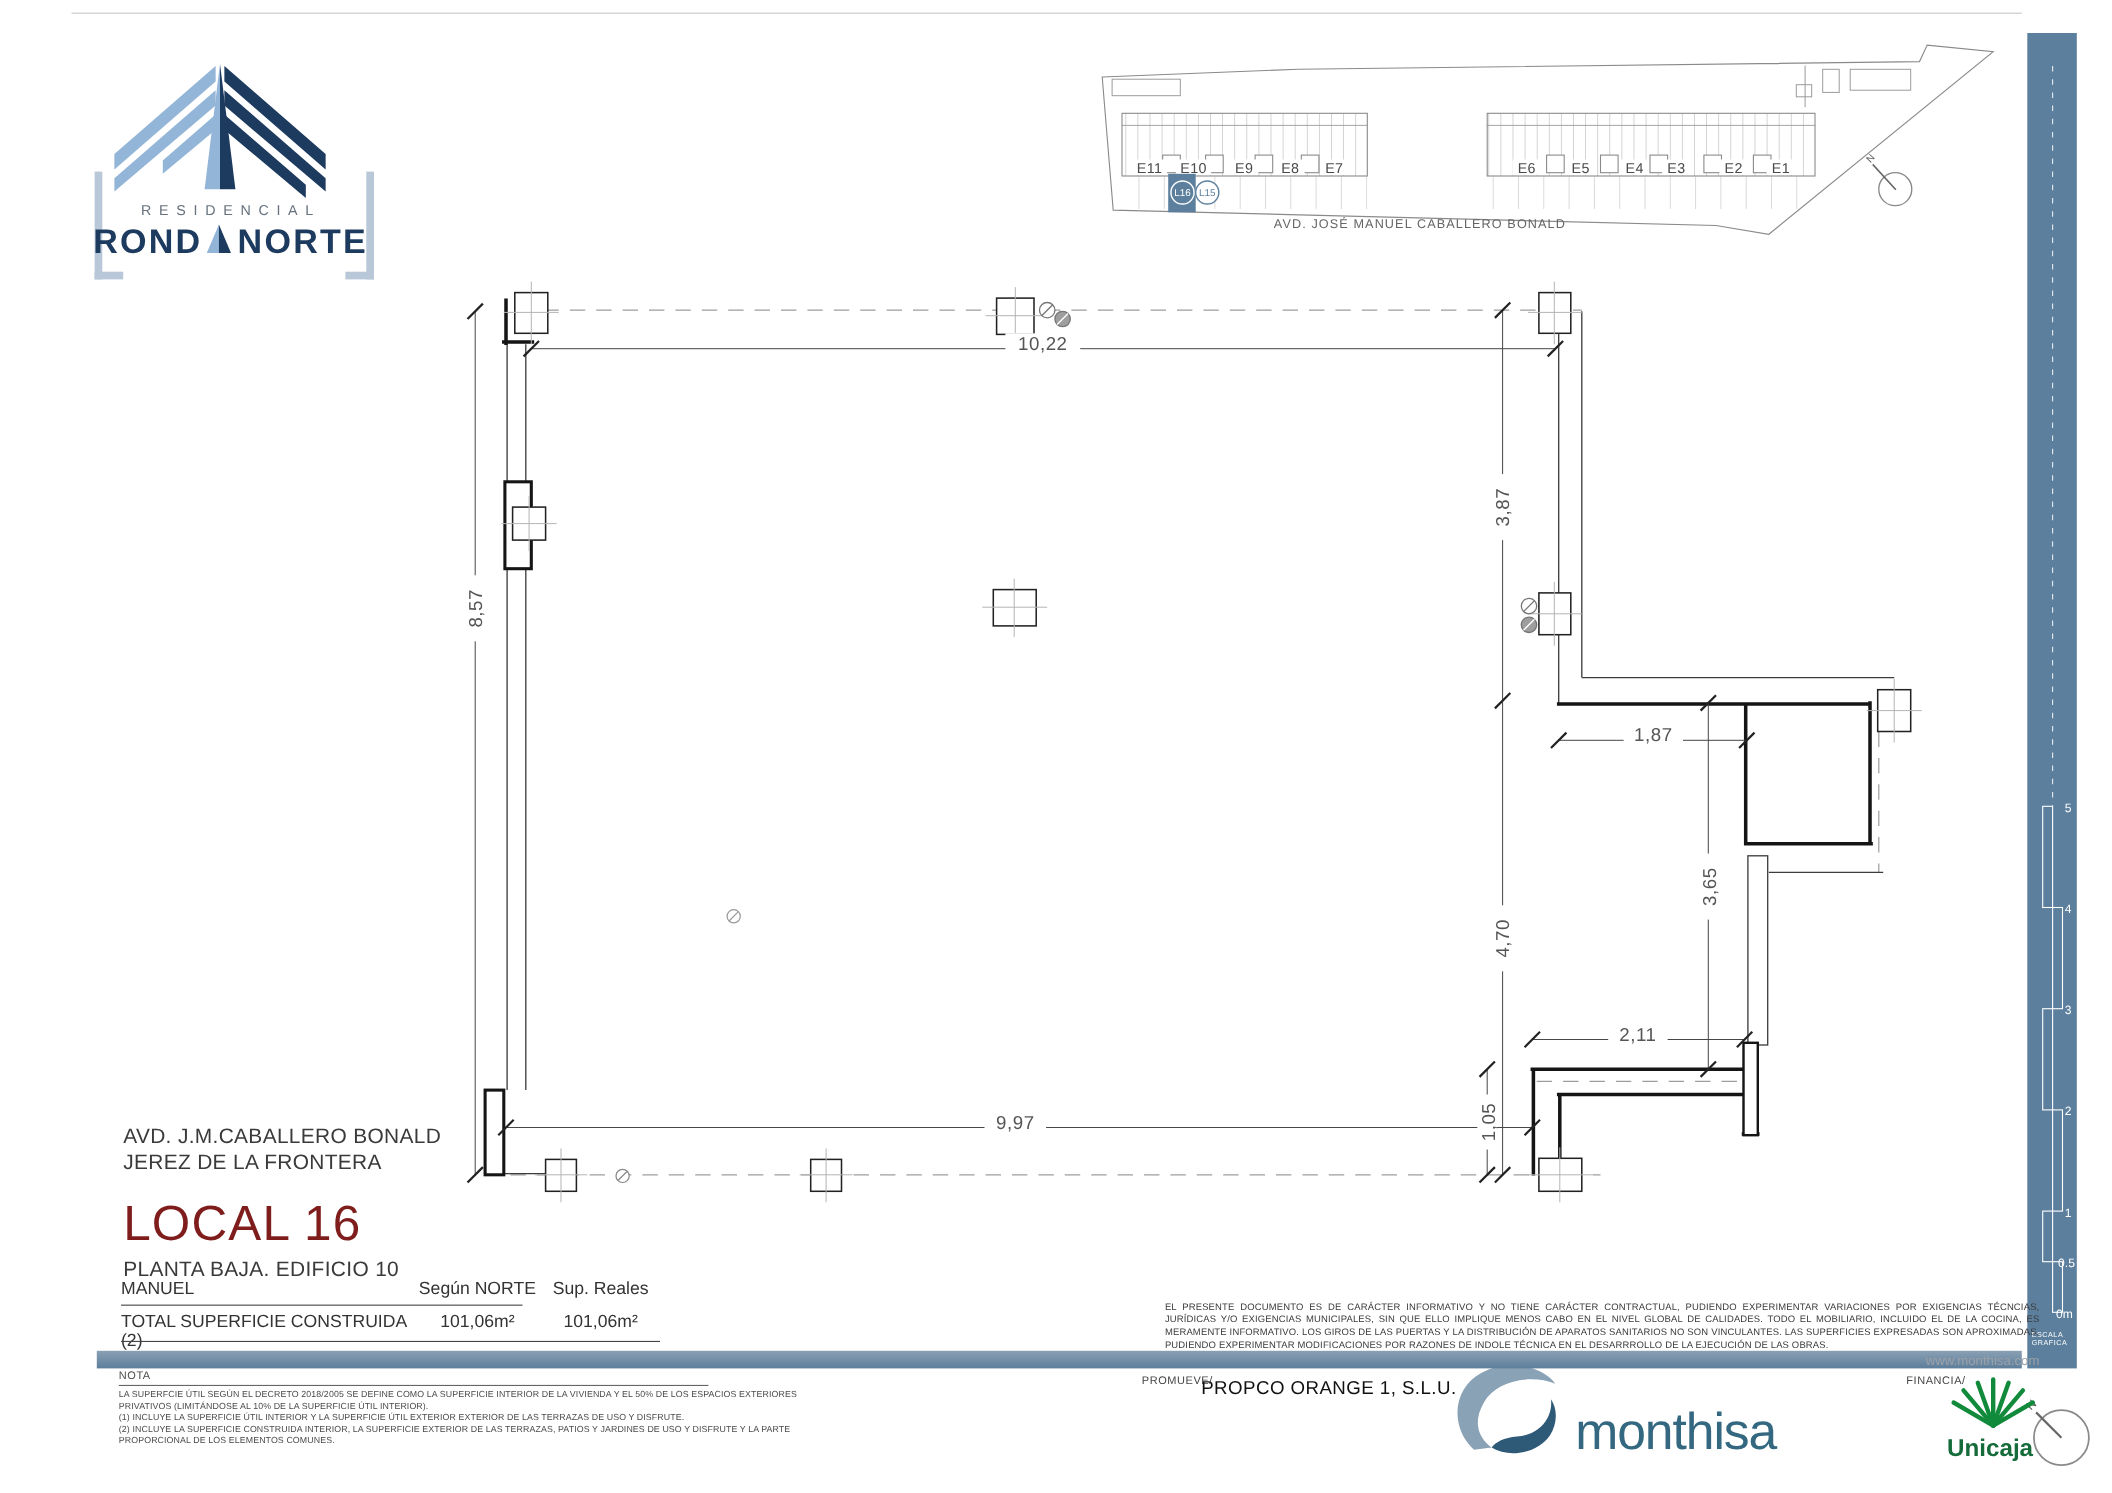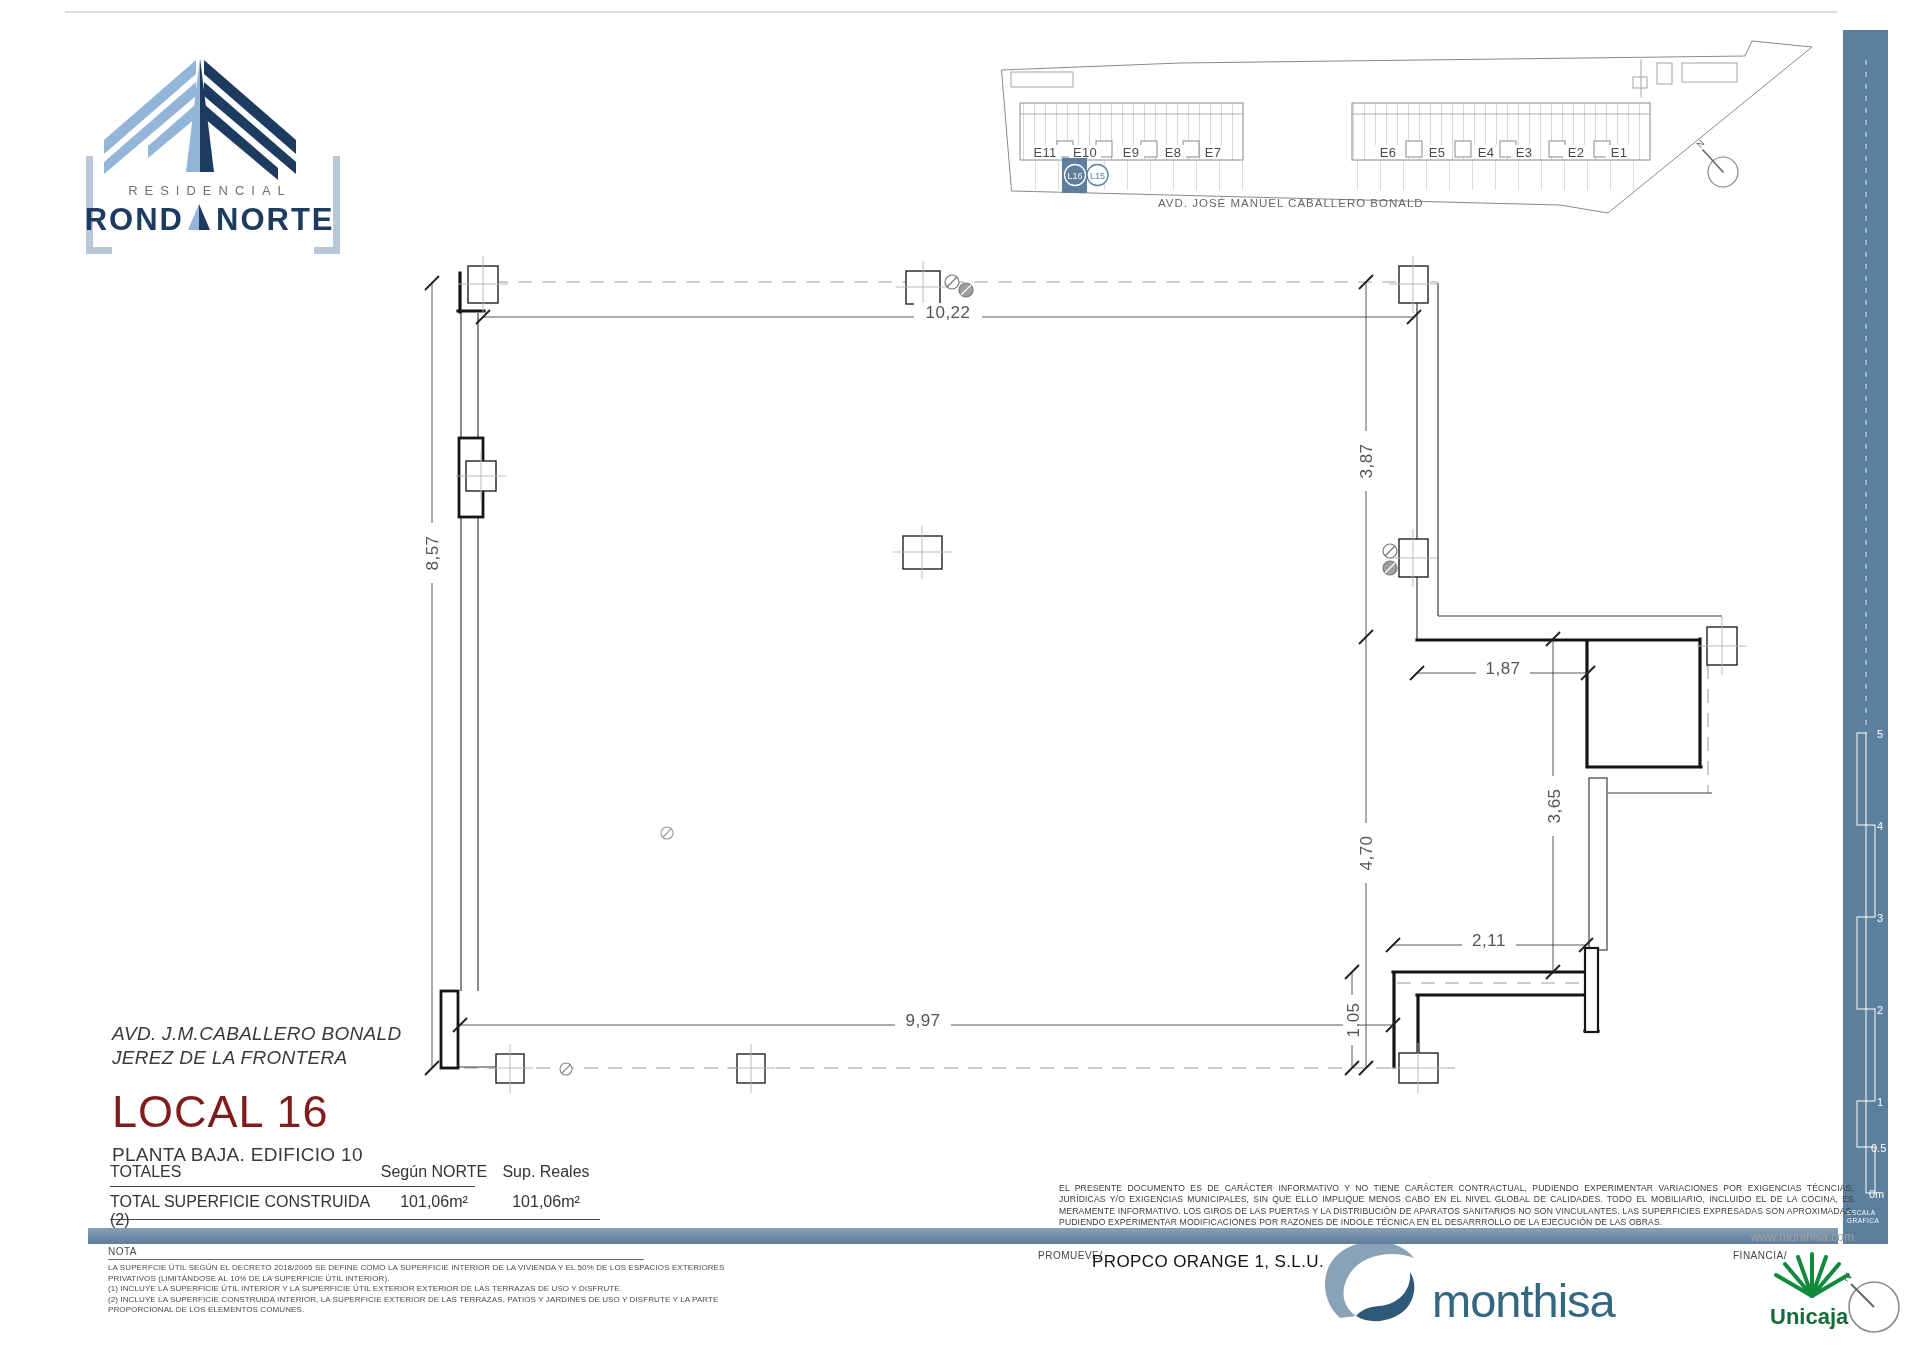--- a/index.html
+++ b/index.html
@@ -2,21 +2,21 @@
 <html><head>
 <meta charset="utf-8">
 <style>
   html,body{margin:0;padding:0;background:#ffffff;}
   #page{position:relative;width:1920px;height:1357px;background:#fff;overflow:hidden;
         font-family:"Liberation Sans",sans-serif;color:#333;}
   #sheet{position:absolute;left:0;top:0;}
   .abs{position:absolute;}
   
   #info{left:112px;top:1022px;}
-  .addr{font-size:19px;color:#3a3a3a;line-height:1.25;letter-spacing:.3px;font-style:italic;}
+  .addr{font-size:19px;color:#3a3a3a;line-height:1.25;letter-spacing:.3px;}
   .title{font-size:45px;color:#7f1d1d;margin-top:16px;letter-spacing:1px;}
   .subtitle{font-size:19px;color:#3a3a3a;margin-top:6px;letter-spacing:.3px;}
   
   #totals{left:110px;top:1163px;width:492px;font-size:16px;color:#333;}
   .t-row{display:flex;align-items:baseline;height:24px;}
   .t-label{flex:1 1 auto;}
   .t-col{width:112px;text-align:center;flex:0 0 auto;}
   .rule1{position:absolute;left:0;top:23px;width:365px;border-top:1.5px solid #444;}
   .rule2{position:absolute;left:0;top:56px;width:490px;border-top:1.5px solid #444;}
   
@@ -369,21 +369,21 @@
 
 <div class="abs" id="info">
   <div class="addr">AVD. J.M.CABALLERO BONALD</div>
   <div class="addr">JEREZ DE LA FRONTERA</div>
   <div class="title">LOCAL 16</div>
   <div class="subtitle">PLANTA BAJA. EDIFICIO 10</div>
 </div>
 
 <div class="abs" id="totals">
   <div class="t-row">
-    <div class="t-label">TOTALES</div>
+    <div class="t-label">MANUEL</div>
     <div class="t-col">Según NORTE</div>
     <div class="t-col">Sup. Reales</div>
   </div>
   <div class="rule1"></div>
   <div class="t-row" style="margin-top:6px;">
     <div class="t-label">TOTAL SUPERFICIE CONSTRUIDA  (2)</div>
     <div class="t-col">101,06m²</div>
     <div class="t-col">101,06m²</div>
   </div>
   <div class="rule2"></div>

